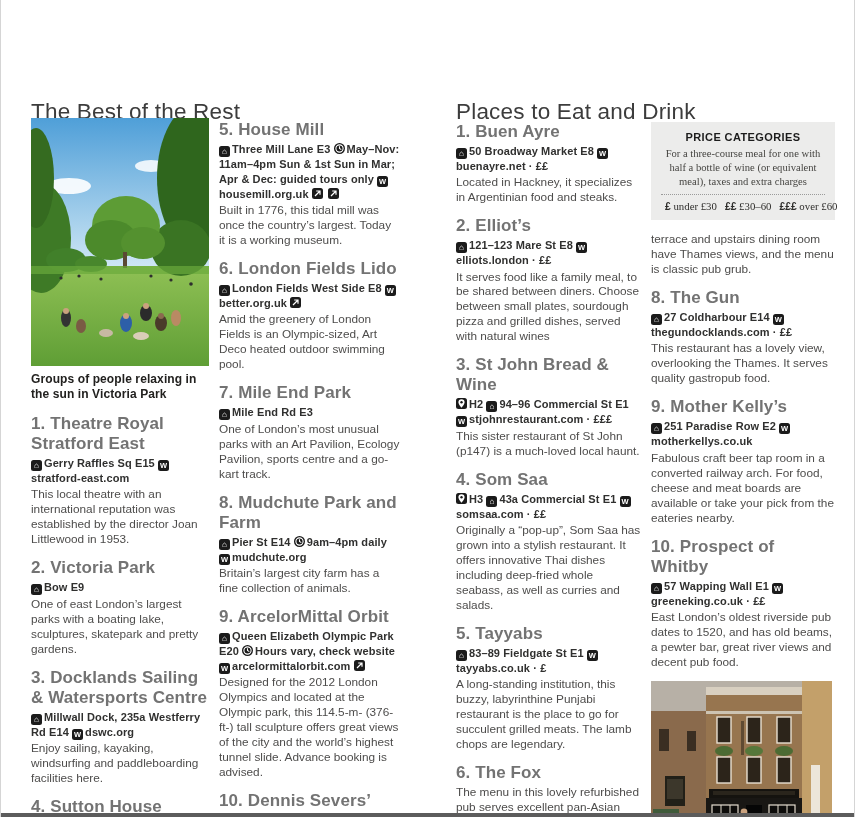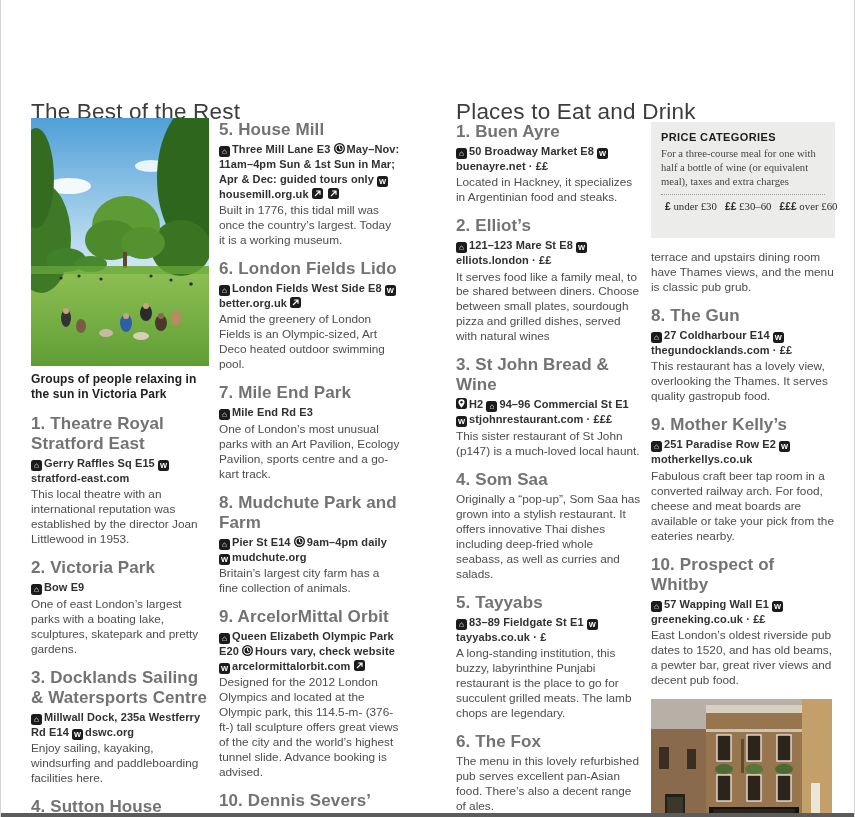--- a/index.html
+++ b/index.html
@@ -48,21 +48,21 @@
   }
   .ic svg{display:block;width:11px;height:11px;}
   .ic-round{border-radius:50%;}
   
   .photo{display:block;}
   .caption{font-weight:bold;font-size:12px;color:#22211f;line-height:1.25;margin-top:6px;letter-spacing:.1px;}
   #park-photo{width:178px;height:248px;margin-bottom:0;}
   #pub-photo{width:181px;height:166px;margin-top:4px;}
   
   .price-box{
-    background:#ececeb;padding:9px 10px 26px;text-align:left;margin-bottom:12px;
+    background:#ececeb;padding:9px 10px 8px;text-align:center;margin-bottom:12px;
   }
   .price-box-title{font-weight:bold;font-size:11px;color:#1c1c1c;letter-spacing:.4px;margin-bottom:4px;}
   .price-box-desc{font-size:10.6px;color:#454441;line-height:1.3;font-family:"Liberation Serif","DejaVu Serif",serif;}
   .price-box-sep{border:none;border-top:1px dotted #9a9a9a;margin:6px 0 5px;}
   .price-box-tiers{font-size:10.8px;color:#2e2d2b;font-family:"Liberation Serif","DejaVu Serif",serif;white-space:nowrap;}
   .price-box-tiers b{font-family:"Liberation Sans","DejaVu Sans",sans-serif;font-size:10.3px;}
   .tier{margin:0 4px;}
 </style>
 </head>
 <body>
@@ -226,20 +226,24 @@
         <div class="entry">
           <div class="entry-title">3. St John Bread &amp; Wine</div>
           <div class="entry-details"><span class="ic"><svg viewBox="0 0 11 11">
                 <path d="M5.5 1.2a3.1 3.1 0 0 1 3.1 3.1c0 2.2-3.1 5.5-3.1 5.5S2.4 6.5 2.4 4.3A3.1 3.1 0 0 1 5.5 1.2z" fill="#fff"></path>
                 <circle cx="5.5" cy="4.3" r="1.2" fill="#1b1b1b"></circle>
               </svg></span><span>H2</span> <span class="ic">⌂</span><span>94–96 Commercial St E1</span> <span class="ic" style="font-size:7.5px;">W</span><span>stjohnrestaurant.com · £££</span></div>
           <div class="entry-desc">This sister restaurant of St John (p147) is a much-loved local haunt.</div>
         </div>
         <div class="entry">
           <div class="entry-title">4. Som Saa</div>
+          <div class="entry-details"><span class="ic"><svg viewBox="0 0 11 11">
+                <path d="M5.5 1.2a3.1 3.1 0 0 1 3.1 3.1c0 2.2-3.1 5.5-3.1 5.5S2.4 6.5 2.4 4.3A3.1 3.1 0 0 1 5.5 1.2z" fill="#fff"></path>
+                <circle cx="5.5" cy="4.3" r="1.2" fill="#1b1b1b"></circle>
+              </svg></span><span>H3</span> <span class="ic">⌂</span><span>43a Commercial St E1</span> <span class="ic" style="font-size:7.5px;">W</span><span>somsaa.com · ££</span></div>
           <div class="entry-desc">Originally a “pop-up”, Som Saa has grown into a stylish restaurant. It offers innovative Thai dishes including deep-fried whole seabass, as well as curries and salads.</div>
         </div>
         <div class="entry">
           <div class="entry-title">5. Tayyabs</div>
           <div class="entry-details"><span class="ic">⌂</span><span>83–89 Fieldgate St E1</span> <span class="ic" style="font-size:7.5px;">W</span><span>tayyabs.co.uk · £</span></div>
           <div class="entry-desc">A long-standing institution, this buzzy, labyrinthine Punjabi restaurant is the place to go for succulent grilled meats. The lamb chops are legendary.</div>
         </div>
         <div class="entry">
           <div class="entry-title">6. The Fox</div>
           <div class="entry-desc">The menu in this lovely refurbished pub serves excellent pan-Asian food. There’s also a decent range of ales.</div>

